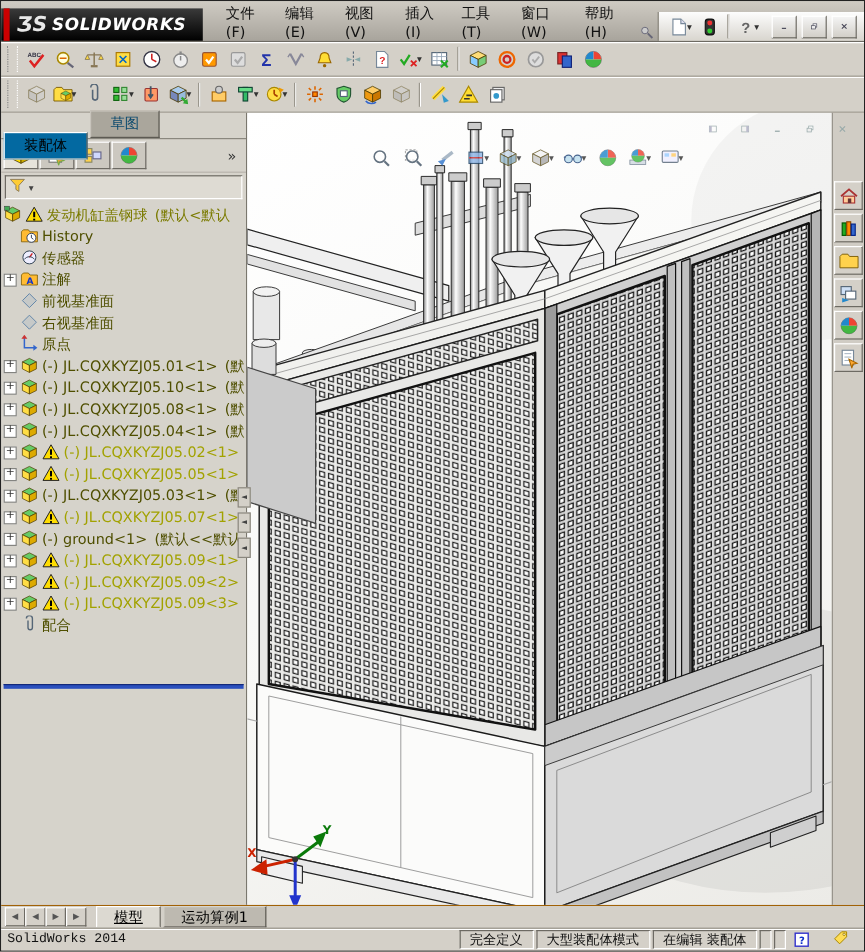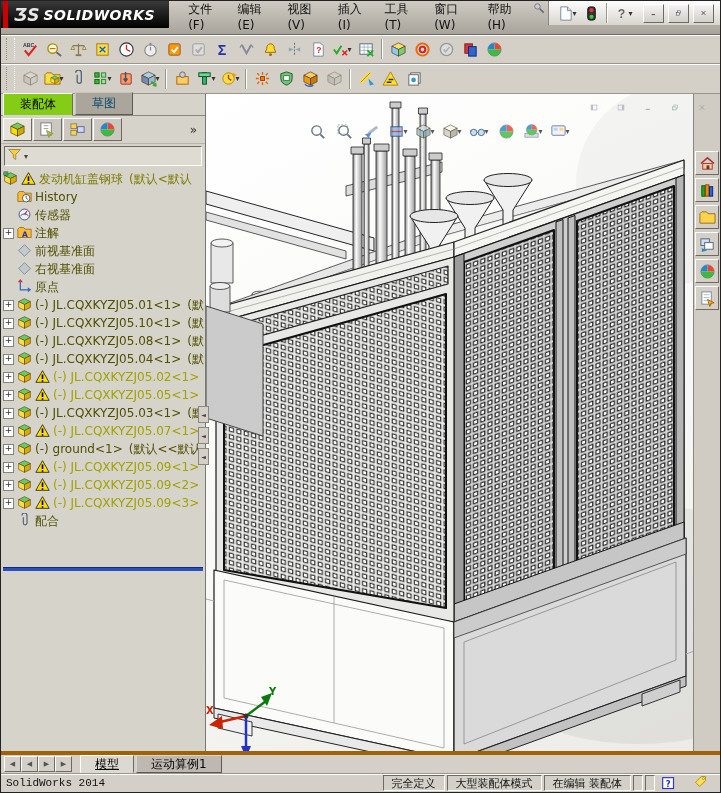--- a/index.html
+++ b/index.html
@@ -1,21 +1,21 @@
 <!DOCTYPE html>
 <html><head>
 <meta charset="utf-8">
 <style>
   html,body{margin:0;padding:0;background:#555;}
   body{width:721px;height:793px;overflow:hidden;font-family:"DejaVu Sans","Liberation Sans",sans-serif;font-size:12px;-webkit-font-smoothing:none;}
   .window{width:719px;height:791px;border:1px solid #222;display:flex;flex-direction:column;background:#d4d0c8;}
   .raised{border:1px solid;border-color:#fff #6d6a63 #6d6a63 #fff;}
   .sunken{border:1px solid;border-color:#6d6a63 #fff #fff #6d6a63;}
   
-  .titlebar{height:33px;display:flex;align-items:flex-start;background:linear-gradient(180deg,#cfcbc3,#a8a49c);border-bottom:1px solid #6d6a63;flex:0 0 auto;}
+  .titlebar{height:33px;display:flex;align-items:flex-end;background:linear-gradient(180deg,#cfcbc3,#a8a49c);border-bottom:1px solid #6d6a63;flex:0 0 auto;}
   .logo-zone{background:linear-gradient(180deg,#3a3a3a,#000);display:flex;align-items:center;padding:0 14px 0 0;flex:0 0 auto;}
   .logo-redbar{width:5px;height:27px;background:#c00;margin:0 6px 0 2px;}
   .logo-mark{color:#e8e8e8;font-weight:bold;font-style:italic;font-size:17px;margin-right:4px;}
   .logo-text{color:#fff;font-weight:bold;font-size:14px;letter-spacing:.5px;font-style:italic;}
   .menubar{display:flex;align-items:center;flex:1 1 auto;padding-left:10px;}
   .menu-item{padding:0 9px;font-size:12px;color:#111;height:100%;display:flex;align-items:center;cursor:default;}
   .menu-pin{width:22px;display:flex;align-items:center;justify-content:center;}
   .tb-right{display:flex;align-items:center;background:linear-gradient(180deg,#fdfdfd,#d8d5ce);border-left:1px solid #8a877e;padding:0 6px;flex:0 0 auto;}
   .tb-right .tbtn{width:24px;height:24px;}
   .win-btns{display:flex;align-items:center;gap:4px;margin-left:8px;}
@@ -27,21 +27,21 @@
   .drag-handle{width:7px;height:80%;border-left:1px dotted #888;border-right:1px dotted #fff;margin:0 3px;}
   .tbtn{width:24px;height:24px;display:flex;align-items:center;justify-content:center;background:transparent;border:1px solid transparent;padding:0;cursor:default;}
   .tbtn svg{width:17px;height:17px;}
   .caret{font-size:8px;color:#333;margin-left:-2px;}
   .tsep{width:1px;height:20px;background:#9a968c;border-right:1px solid #fff;margin:0 3px;}
   
   .main{flex:1 1 auto;display:flex;position:relative;min-height:0;}
   .left-panel{width:204px;flex:0 0 auto;background:#d6d3cb;border-right:1px solid #7a776e;display:flex;flex-direction:column;position:relative;}
   .cm-tabs{height:21px;display:flex;align-items:flex-end;border-bottom:1px solid #8a877e;padding-left:2px;gap:2px;flex:0 0 auto;}
   .cm-tab{padding:2px 16px;font-size:12px;}
-  .cm-tab.active{background:#84cc16;border:1px solid;border-color:#fff #6d6a63 #d6d3cb #fff;position:relative;top:1px;}
+  .cm-tab.active{background:#0369a1;border:1px solid;border-color:#fff #6d6a63 #d6d3cb #fff;position:relative;top:18px;}
   .cm-tab.inactive{background:#aaa69c;border:1px solid;border-color:#c8c4bc #5d5a53 #5d5a53 #c8c4bc;color:#0c4a6e;}
   .fm-tabs{height:25px;display:flex;align-items:center;padding:1px 2px;gap:1px;border-bottom:1px solid #b8b4ac;flex:0 0 auto;}
   .fm-tab{width:27px;height:21px;display:flex;align-items:center;justify-content:center;background:#ccc8c0;}
   .fm-tab.active{background:#e6e3da;}
   .fm-expand{margin-left:auto;font-size:12px;color:#333;padding-right:6px;}
   .filter-row{height:18px;margin:2px 3px;display:flex;align-items:center;padding-left:2px;background:#dedbd3;flex:0 0 auto;}
   .filter-row svg{width:14px;height:14px;}
   .filter-caret{font-size:8px;color:#444;margin-left:2px;}
   
   .tree{flex:1 1 auto;overflow:hidden;padding-top:2px;position:relative;font-size:12px;}
@@ -63,21 +63,21 @@
   .headsup{position:absolute;left:100px;top:26px;display:flex;align-items:center;gap:5px;opacity:.82;z-index:20;}
   .headsup .tbtn{width:22px;height:22px;}
   .doc-controls{position:absolute;top:5px;right:8px;display:flex;gap:7px;z-index:40;}
   .doc-controls .dbtn{width:20px;height:17px;display:flex;align-items:center;justify-content:center;}
   .doc-controls svg{width:16px;height:15px;}
   
   .task-pane{width:26px;flex:0 0 auto;background:#d0ccc4;border-left:1px solid #8a877e;display:flex;flex-direction:column;align-items:center;padding-top:57px;gap:3px;}
   .tp-btn{width:24px;height:24px;display:flex;align-items:center;justify-content:center;background:#d4d0c8;}
   .tp-btn svg{width:17px;height:17px;}
   
-  .bottom-bar{height:18px;flex:0 0 auto;background:#d4d0c8;border-top:4px solid #a16207;display:flex;align-items:stretch;padding-left:3px;}
+  .bottom-bar{height:18px;flex:0 0 auto;background:#d4d0c8;border-top:1px solid #a16207;display:flex;align-items:stretch;padding-left:3px;}
   .nav-btn{width:17px;margin:1px 0;display:flex;align-items:center;justify-content:center;background:#d4d0c8;font-size:7px;color:#555;}
   .sheet-tab{padding:0 14px;display:flex;align-items:center;font-size:12px;margin-left:2px;}
   .sheet-tab.active{background:#dcd9d1;border:1px solid;border-color:#fff #6d6a63 #dcd9d1 #fff;}
   .sheet-tab.active span{text-decoration:underline;}
   .sheet-tab.inactive{background:#bdb9b0;border:1px solid;border-color:#d8d5ce #5d5a53 #5d5a53 #d8d5ce;}
   .statusbar{height:18px;flex:0 0 auto;background:#d4d0c8;border-top:1px solid #9a968c;box-shadow:inset 0 1px 0 #fff;display:flex;align-items:stretch;font-size:11px;}
   .sb-app{flex:1 1 auto;display:flex;align-items:center;padding-left:5px;font-family:Liberation Mono, monospace;font-size:11px;color:#111;}
   .sb-cell{display:flex;align-items:center;justify-content:center;padding:0 8px;margin:1px 1px;color:#111;}
   .sb-mini{width:8px;padding:0;}
   .sb-custom{width:140px;gap:8px;}

